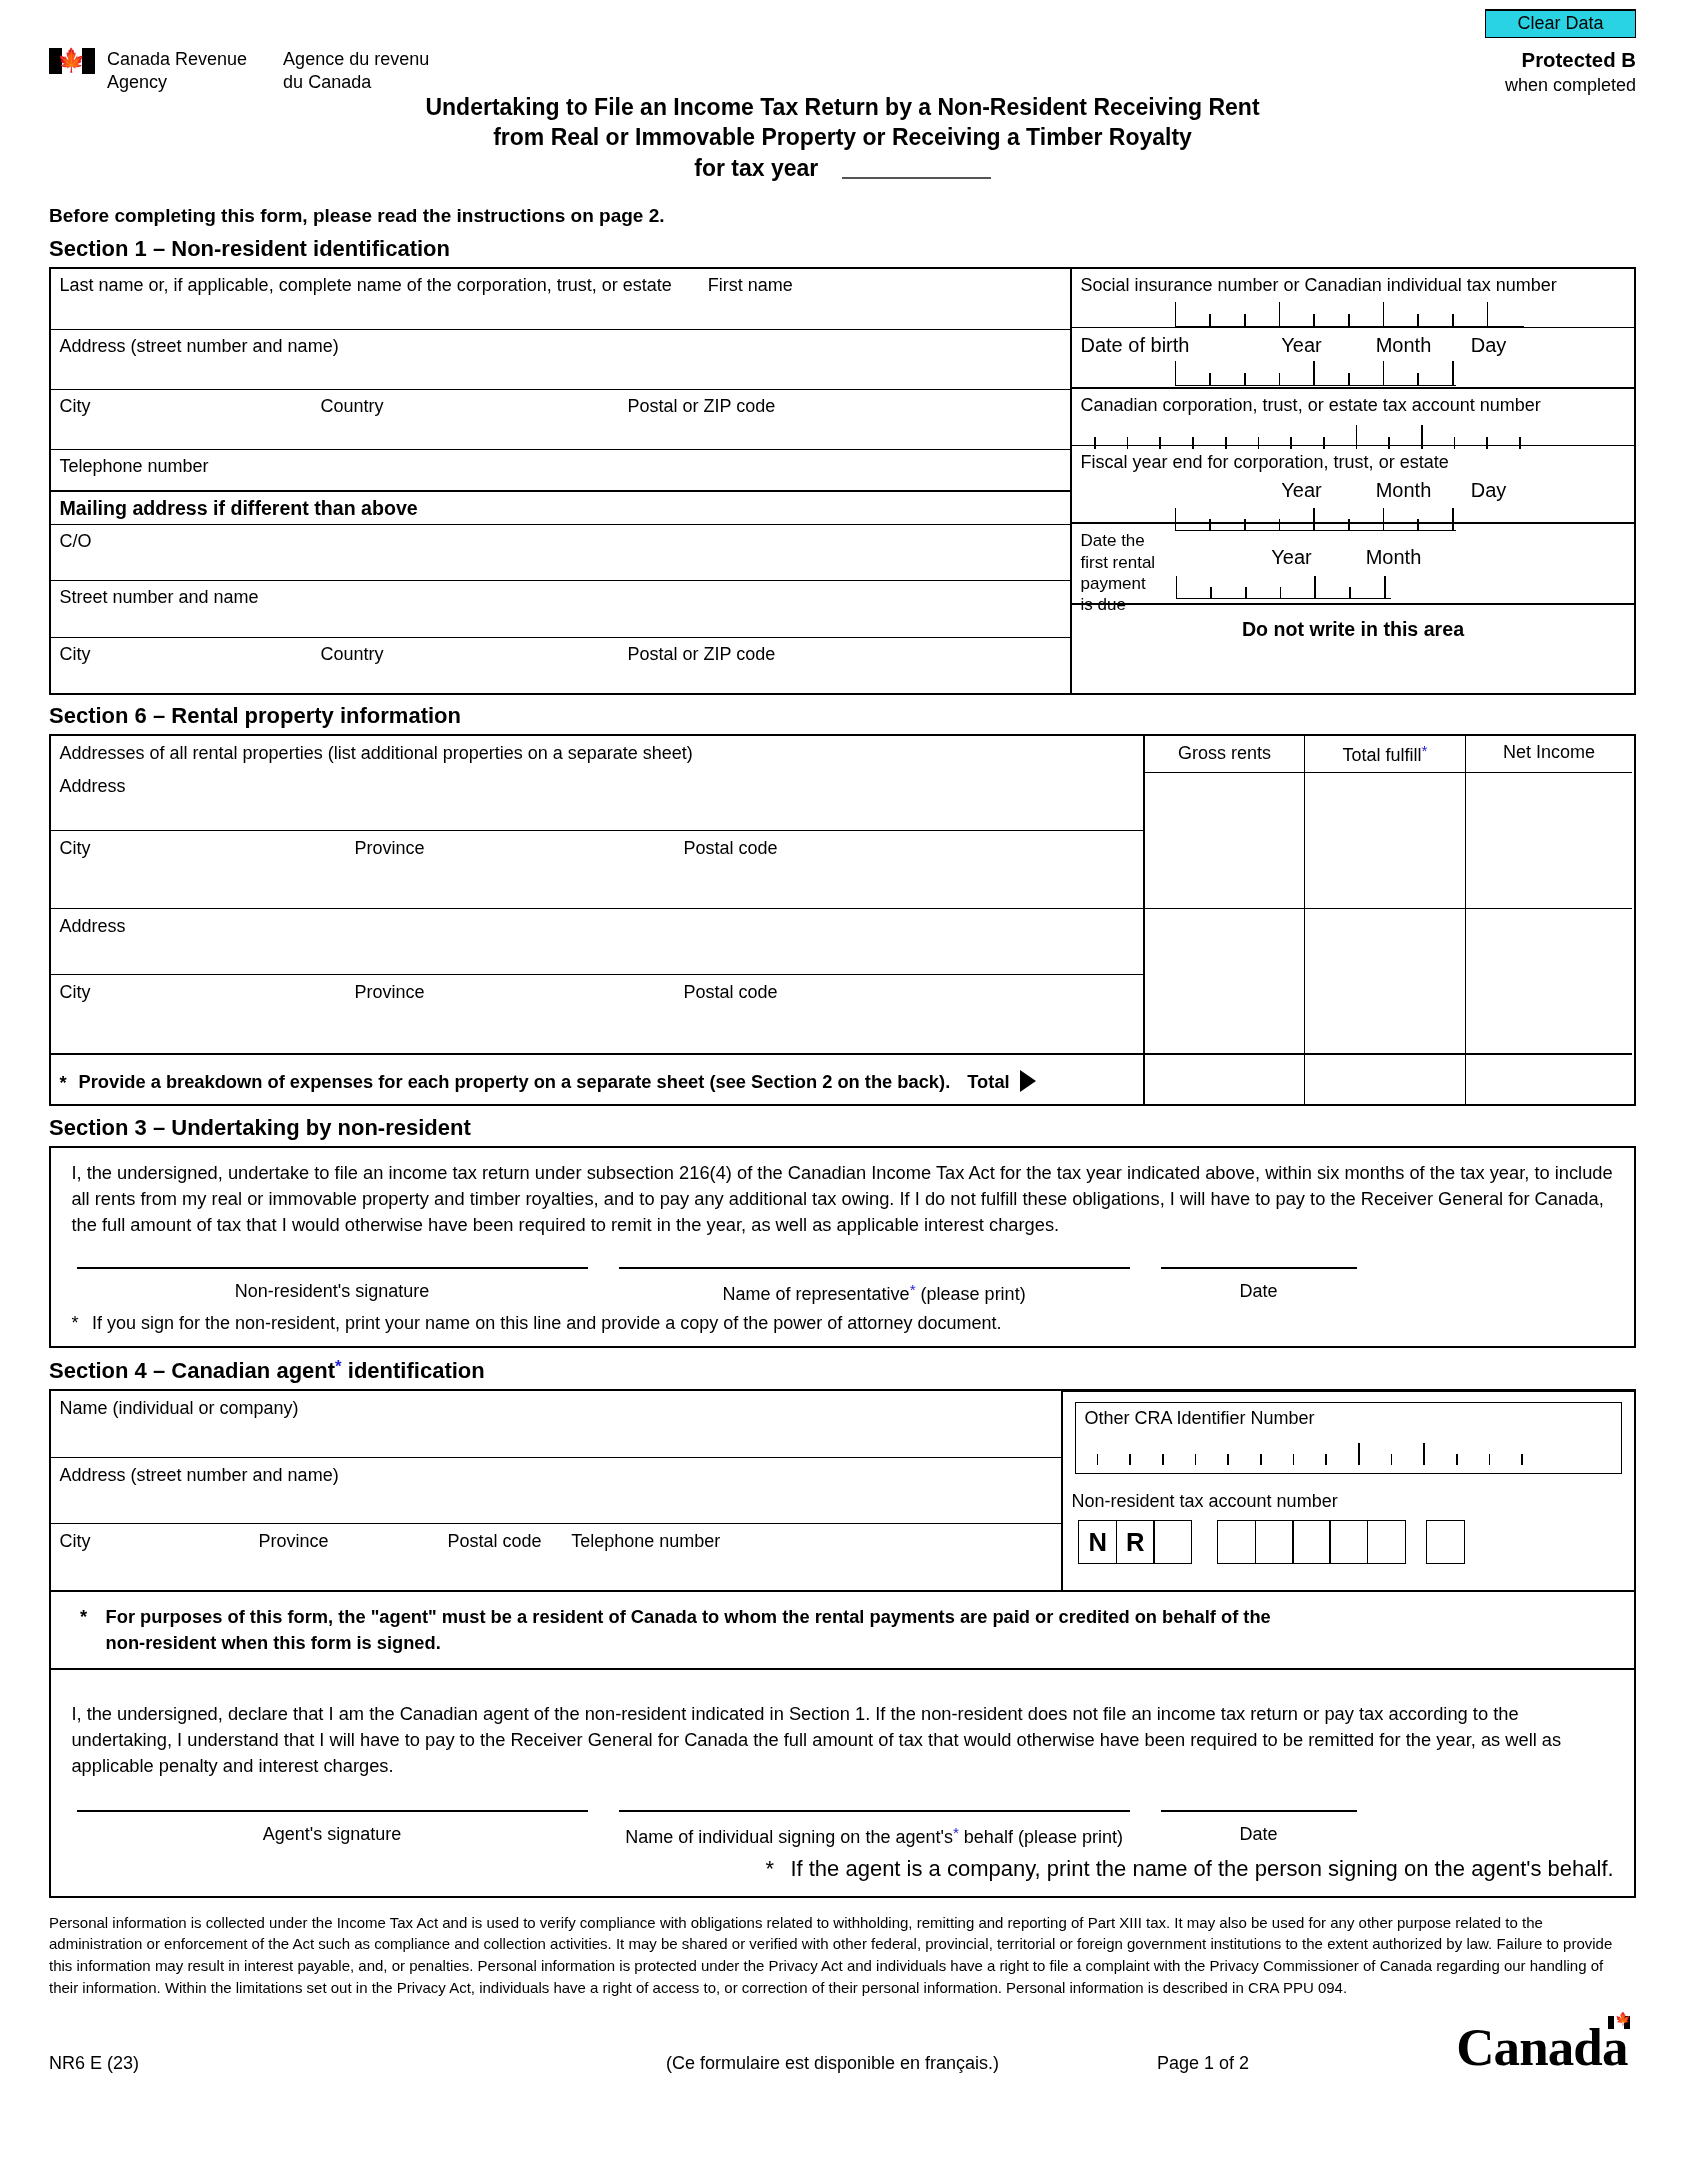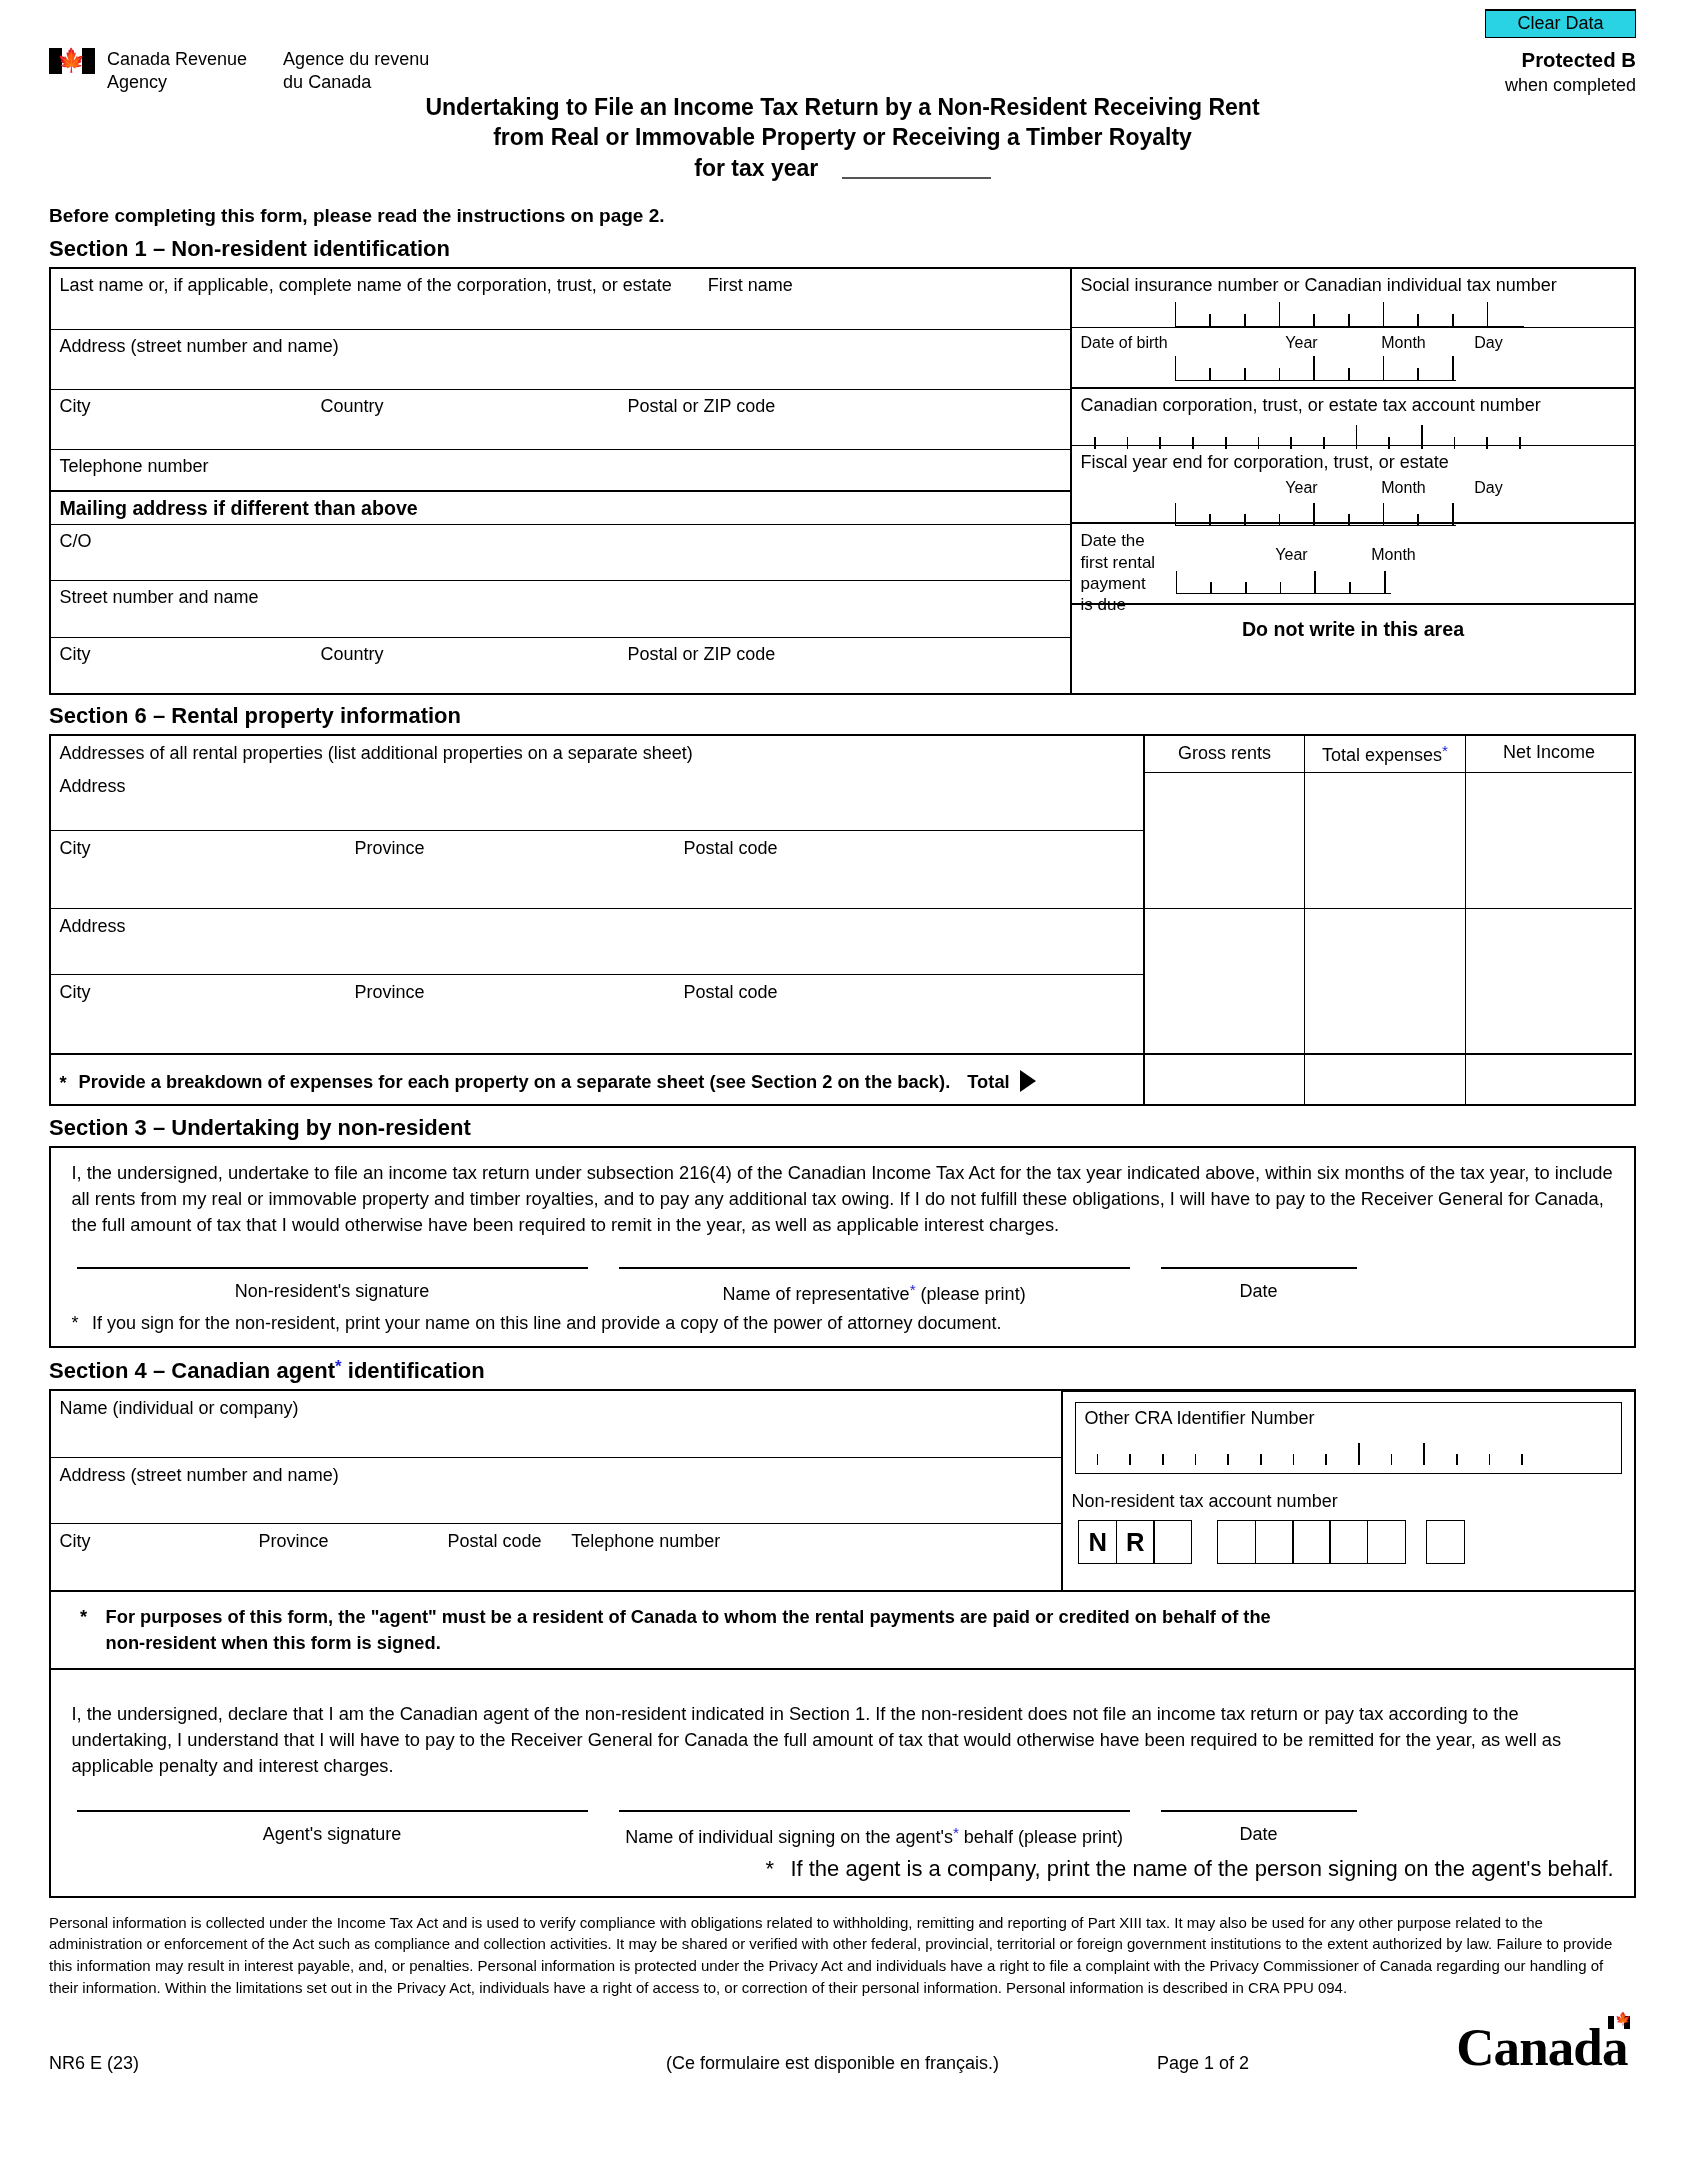--- a/index.html
+++ b/index.html
@@ -54,21 +54,21 @@
 
   
   .comb{ display:flex; align-items:flex-end; height:25.6px; }
   .comb .t{ width:1.7px; background:#000; }
   .comb .seg{ flex:0 0 auto; }
   .comb.base{ border-bottom:1.7px solid #000; }
 
   
   #sec1 .left{ width:1054px; }
   #sec1 .right{ flex:1; }
-  .ymd{ display:flex; font-size:16px; }
+  .ymd{ display:flex; font-size:20px; }
 
   
   .s2-left{ width:1092px; }
   .s2-col{ width:161px; text-align:center; }
   .s2-col.ni{ width:167px; }
   .arrow{ display:inline-block; width:0;height:0;
           border-top:11px solid transparent; border-bottom:11px solid transparent;
           border-left:16px solid #000; vertical-align:-3.4px; margin-left:5.1px;}
 
   
@@ -375,21 +375,21 @@
         <div class="cell" style="height:36px;">
           <span>Gross rents</span>
         </div>
         <div class="cell bt" style="height:136px;"></div>
         <div class="cell bt" style="height:145px;"></div>
         <div class="cell bt3" style="height:51px;"></div>
       </div>
 
       <div class="s2-col bl">
         <div class="cell" style="height:36px;padding-top:6px;">
-          <span>Total expenses</span><span class="blue" style="font-size:15.3px;vertical-align:5.1px;">*</span>
+          <span>Total fulfill</span><span class="blue" style="font-size:15.3px;vertical-align:5.1px;">*</span>
         </div>
         <div class="cell bt" style="height:136px;"></div>
         <div class="cell bt" style="height:145px;"></div>
         <div class="cell bt3" style="height:51px;"></div>
       </div>
 
       <div class="s2-col ni bl">
         <div class="cell" style="height:36px;padding-top:6px;">
           <span>Net Income</span>
         </div>

